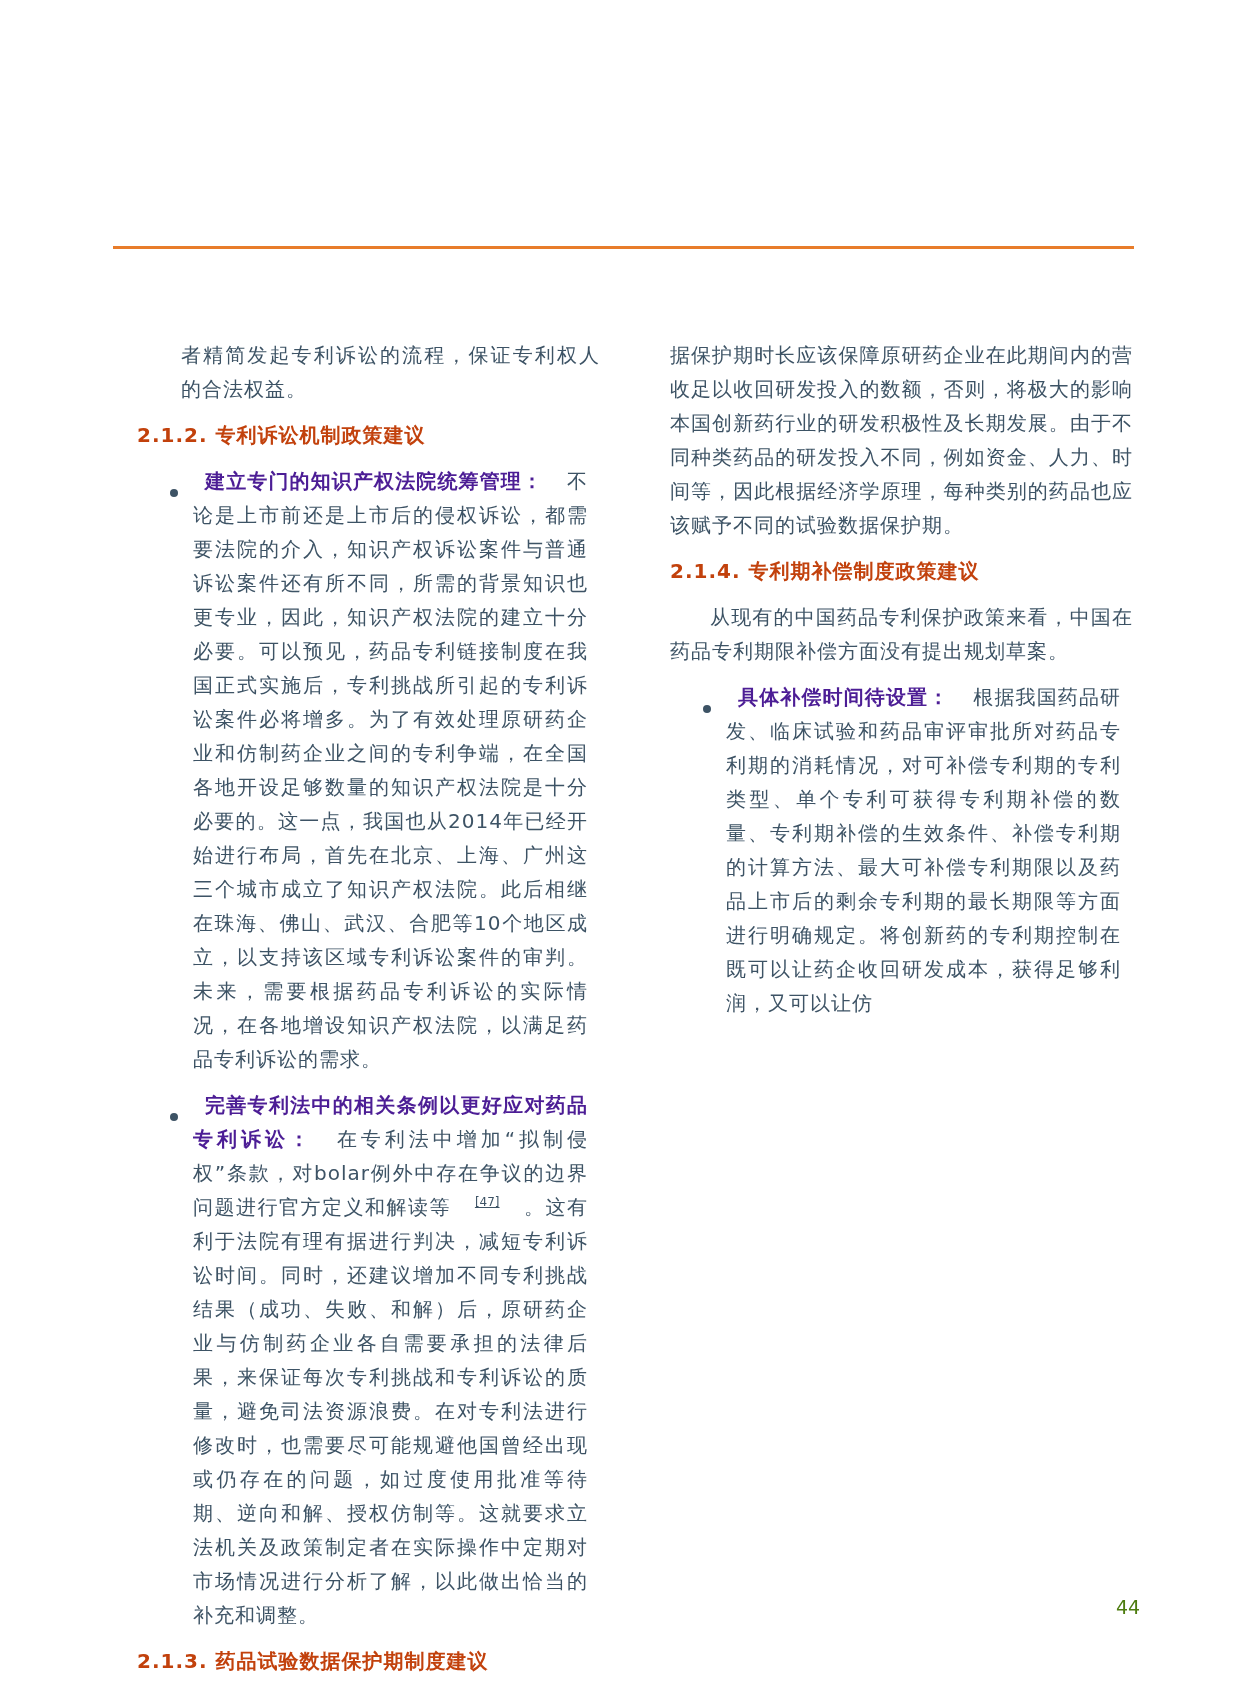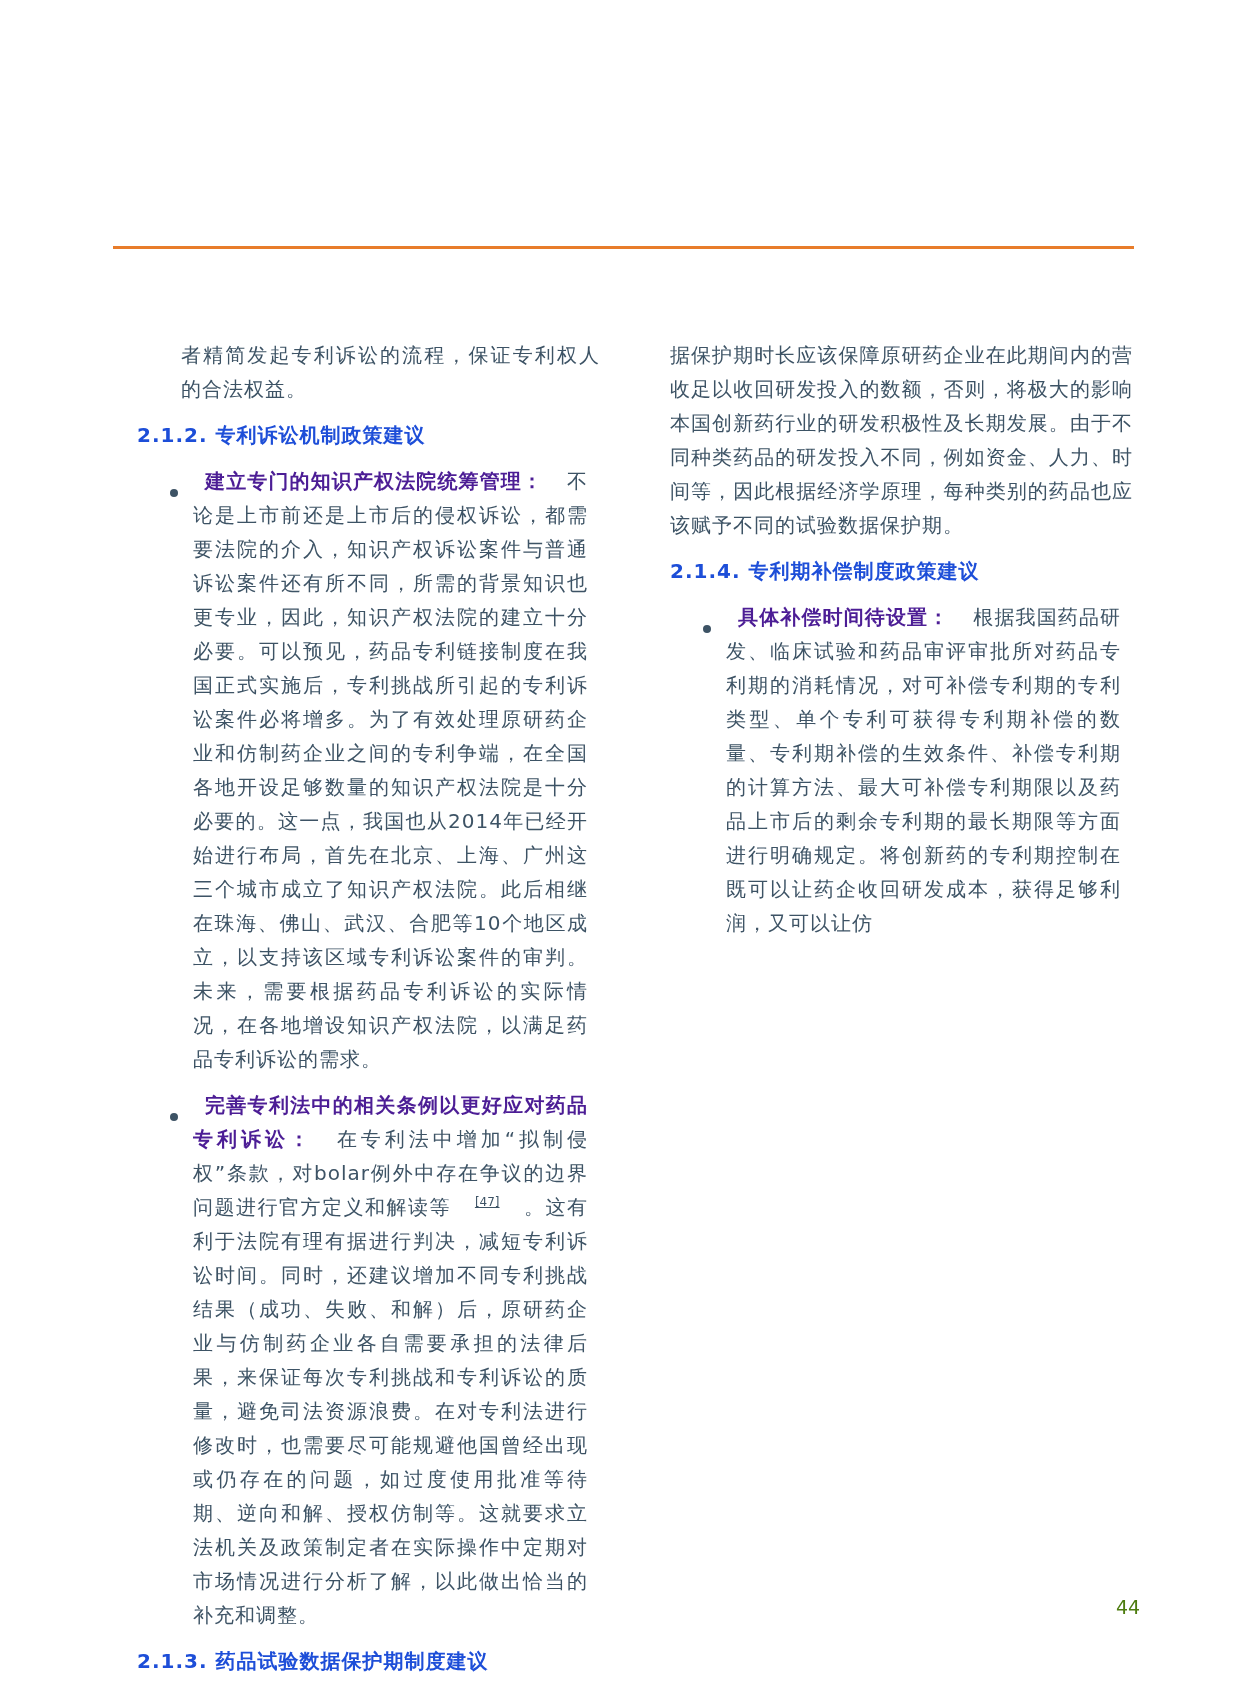--- a/index.html
+++ b/index.html
@@ -42,21 +42,21 @@
     text-align: justify;
     color: #3d5365;
   }
   .para { text-align: justify; }
   .para.indent { text-indent: 2em; }
   .para.hang { padding-left: 44px; }
   .heading {
     font-size: 20px;
     line-height: 34px;
     font-weight: 700;
-    color: #1d4ed8;
+    color: #c2410c;
     text-align: left;
   }
   .bullet {
     position: relative;
     padding-left: 44px;
   }
   .dot {
     position: absolute;
     left: 21px;
     top: 13px;
@@ -114,20 +114,21 @@
       <p class="para indent">试验数据保护期机制的构建在这四个制度中是相对容易的一环。行业普遍认为，赋予原研药的试验数</p>
     </div>
 
     <div class="column">
       <p class="para">据保护期时长应该保障原研药企业在此期间内的营收足以收回研发投入的数额，否则，将极大的影响本国创新药行业的研发积极性及长期发展。由于不同种类药品的研发投入不同，例如资金、人力、时间等，因此根据经济学原理，每种类别的药品也应该赋予不同的试验数据保护期。</p>
 
 
 
       <h2 class="heading">2.1.4. 专利期补偿制度政策建议</h2>
 
+      <p class="para indent">从现有的中国药品专利保护政策来看，中国在药品专利期限补偿方面没有提出规划草案。</p>
 
       <div class="bullet">
         <span class="dot"></span>
         <p class="para"><span class="lead">具体补偿时间待设置：</span><span>根据我国药品研发、临床试验和药品审评审批所对药品专利期的消耗情况，对可补偿专利期的专利类型、单个专利可获得专利期补偿的数量、专利期补偿的生效条件、补偿专利期的计算方法、最大可补偿专利期限以及药品上市后的剩余专利期的最长期限等方面进行明确规定。将创新药的专利期控制在既可以让药企收回研发成本，获得足够利润，又可以让仿</span></p>
       </div>
     </div>
 
   </div>
 
   <div class="page-number">44</div>

